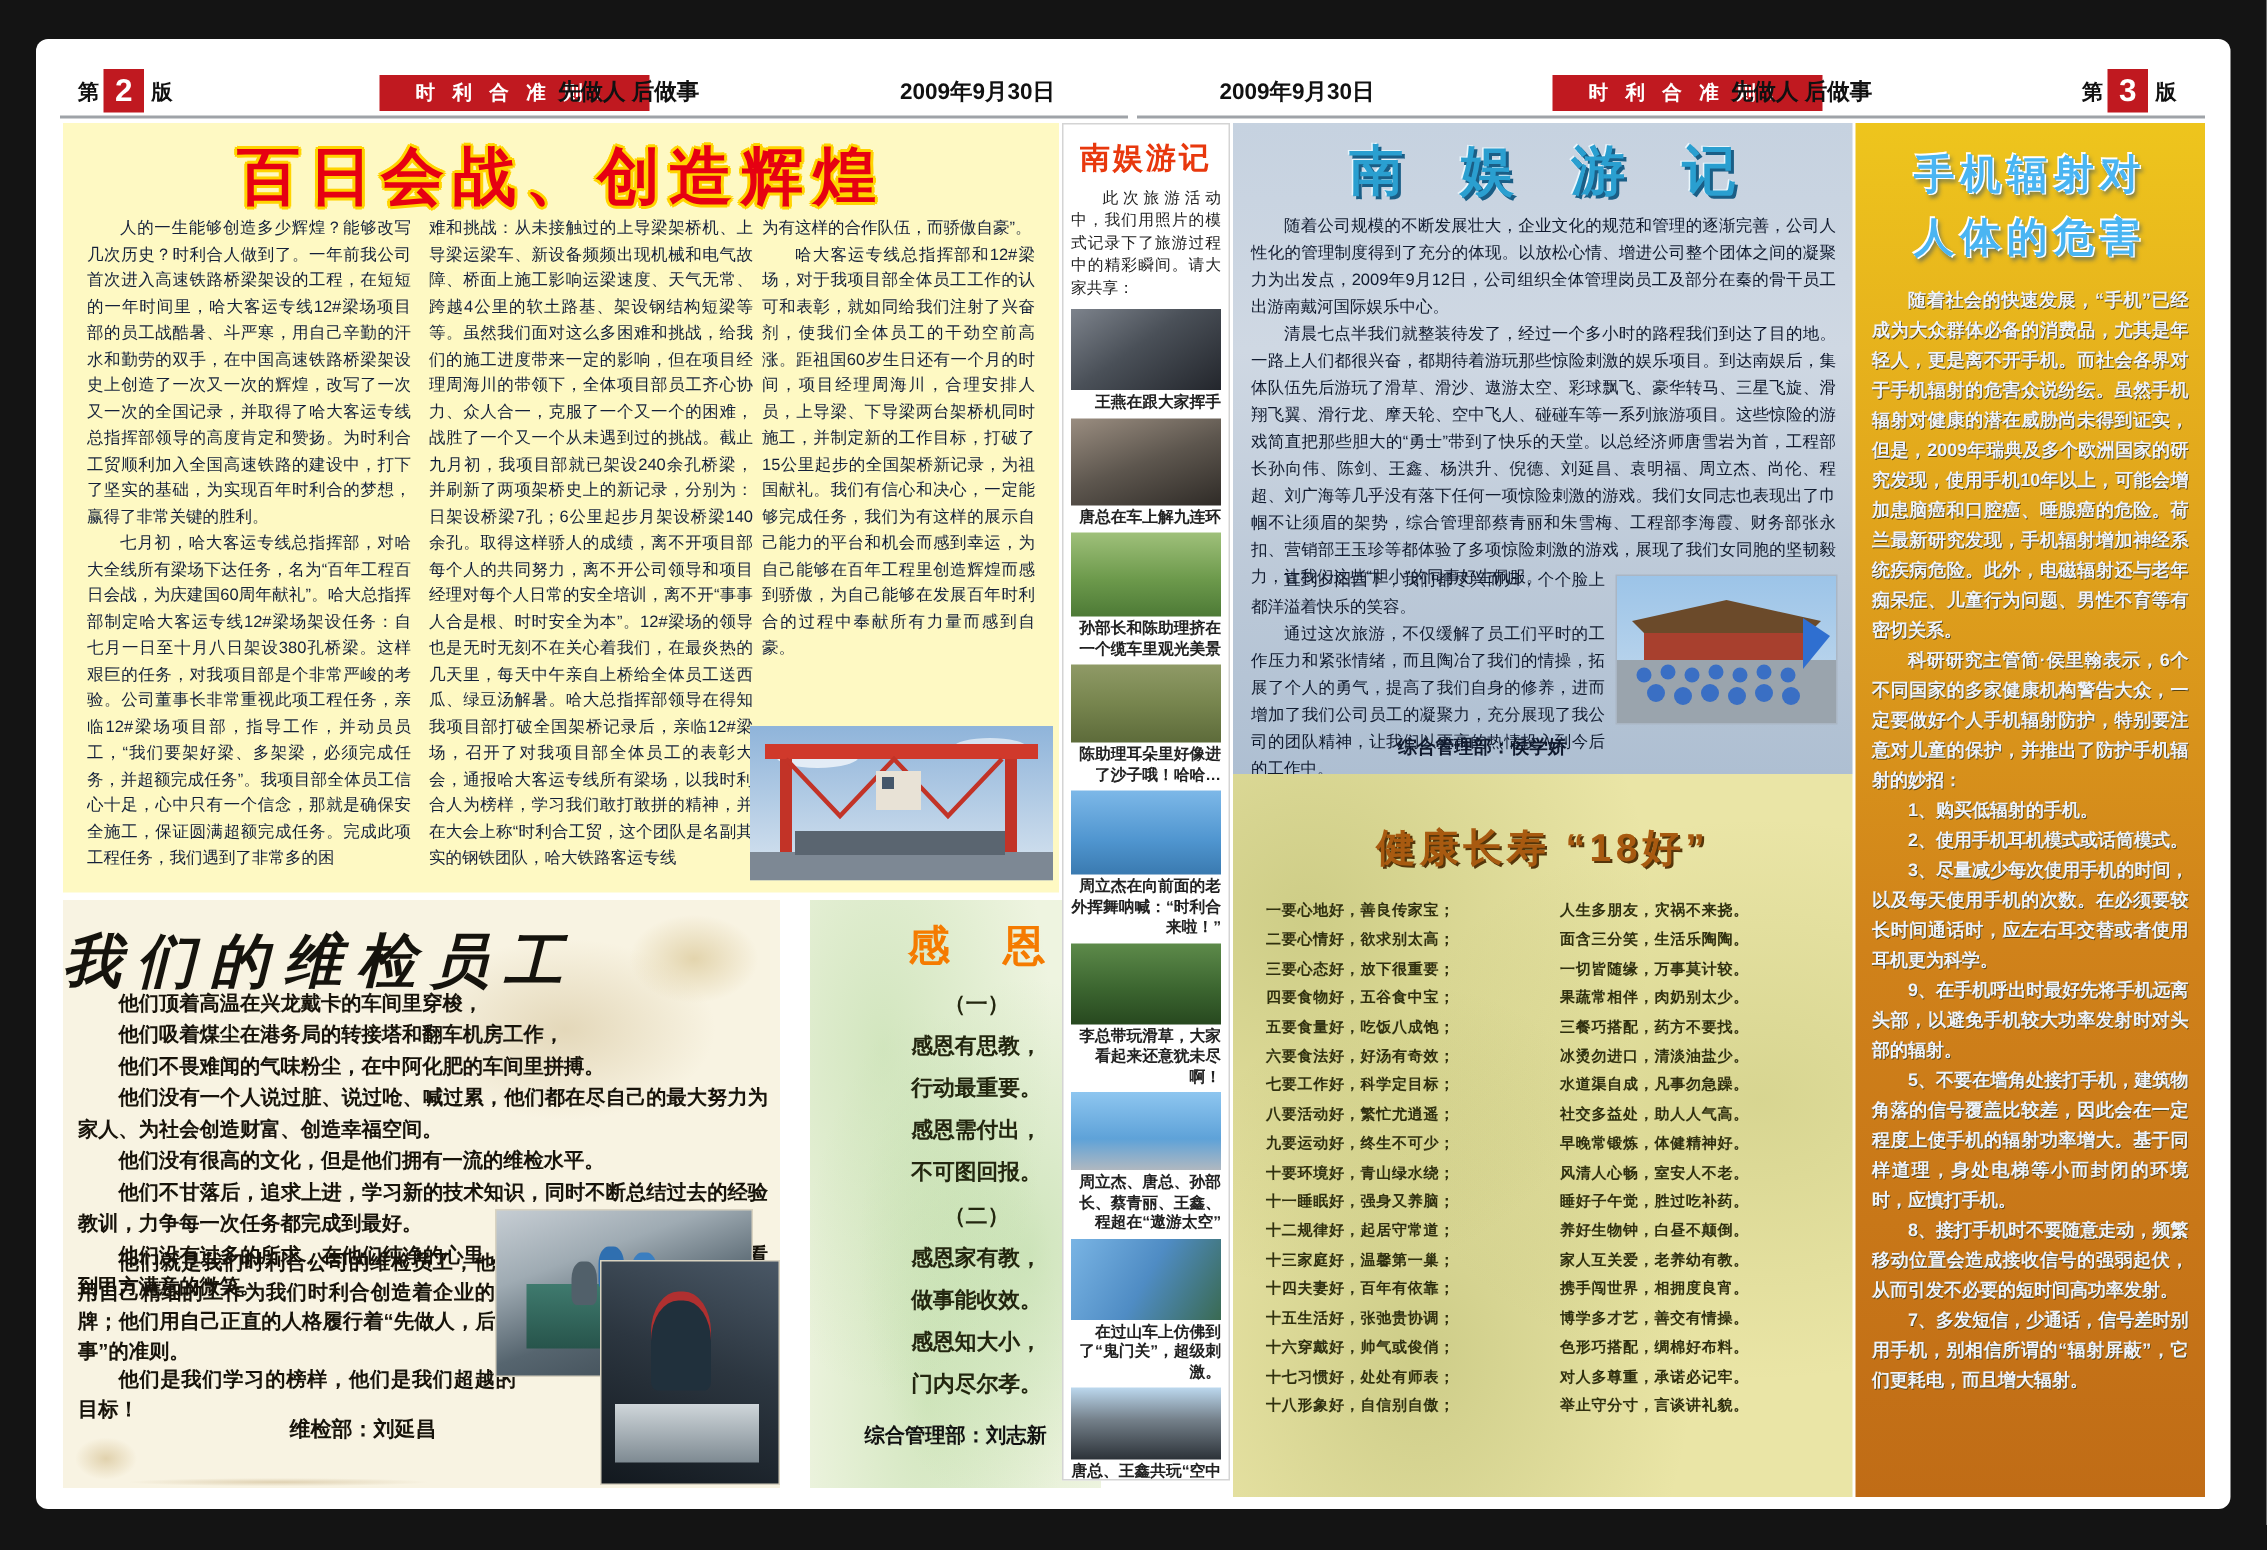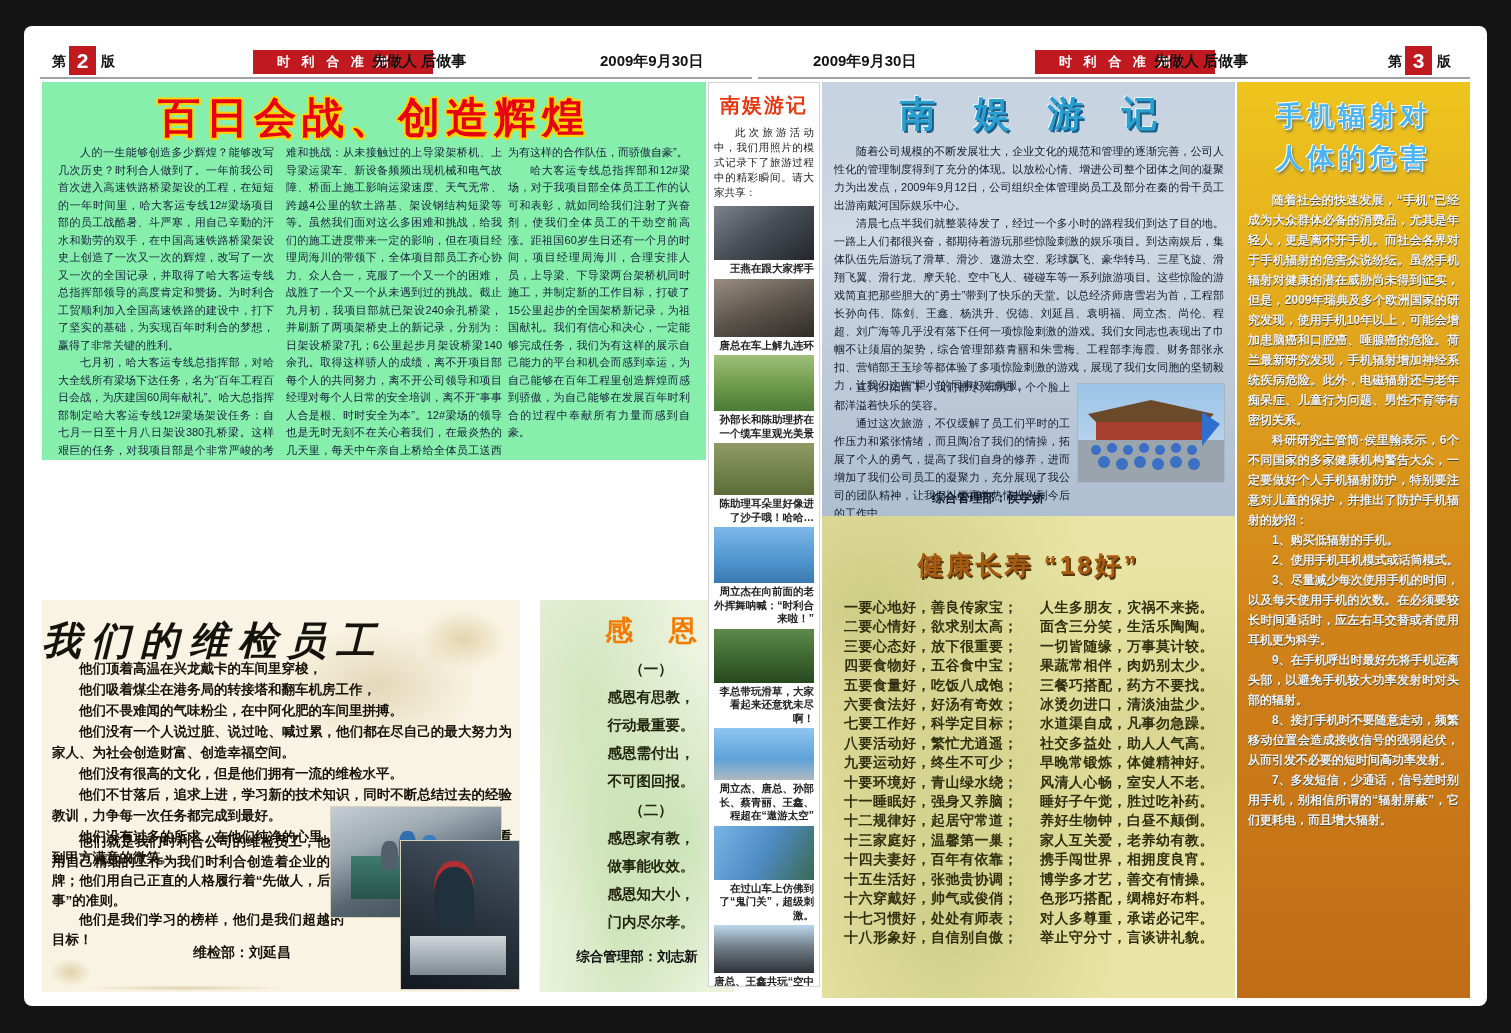--- a/index.html
+++ b/index.html
@@ -11,21 +11,21 @@
   .mast-item{position:absolute;font-weight:bold;color:#111;}
   .pagenum-box{position:absolute;width:27px;height:29px;background:#c01920;color:#fff;
     font-size:21px;font-weight:bold;text-align:center;line-height:29px;}
   .motto-box{position:absolute;background:#c01920;color:#fff;font-size:13px;font-weight:bold;
     letter-spacing:4px;padding:3px 24px;}
   .motto-text{position:absolute;font-size:15px;font-weight:bold;color:#111;}
   .date-text{position:absolute;font-size:15px;font-weight:bold;color:#111;}
   .rule{position:absolute;height:2px;background:#9fa3a8;}
 
   
-  .block-main{position:absolute;left:42px;top:82px;width:664px;height:378px;background:#86efac;overflow:hidden;}
+  .block-main{position:absolute;left:42px;top:82px;width:664px;height:513px;background:#fef9c3;overflow:hidden;}
   .headline{margin-top:8px;text-align:center;font-size:42px;font-weight:bold;letter-spacing:6px;color:#e60012;
     text-shadow:-2px 0 #ffd400,2px 0 #ffd400,0 -2px #ffd400,0 2px #ffd400,
       -1.5px -1.5px #ffd400,1.5px 1.5px #ffd400,-1.5px 1.5px #ffd400,1.5px -1.5px #ffd400;}
   .mcol{position:absolute;top:62px;font-size:11px;line-height:17.5px;color:#14203a;text-align:justify;overflow:hidden;}
   .mcol p{margin:0;}
   .para{text-indent:2em;}
   .cont{text-indent:0;}
   .col1{left:16px;width:216px;height:440px;}
   .col2{left:244px;width:216px;height:440px;}
   .col3{left:466px;width:182px;height:356px;}
@@ -112,21 +112,21 @@
   
   .block-health{position:absolute;left:822px;top:516px;width:413px;height:482px;overflow:hidden;
     background:
       radial-gradient(at 12% 20%, rgba(132,142,52,.28), transparent 45%),
       radial-gradient(at 85% 45%, rgba(150,158,70,.22), transparent 50%),
       radial-gradient(at 30% 80%, rgba(120,132,48,.25), transparent 45%),
       #eae5a6;}
   .health-title{margin-top:32px;text-align:center;font-size:26px;font-weight:bold;letter-spacing:3px;
     color:#a85a10;text-shadow:1.5px 1.5px 0 #54350a;}
   .health-rows{position:absolute;left:22px;top:82px;width:374px;}
-  .hrow{display:flex;line-height:19.4px;font-size:14px;font-weight:bold;color:#30300f;letter-spacing:0.5px;}
+  .hrow{display:flex;line-height:19.4px;font-size:10px;font-weight:bold;color:#30300f;letter-spacing:0.5px;}
   .hcell-l{flex:0 0 196px;}
   .hcell-r{flex:1;}
 
   
   .block-radiation{position:absolute;left:1237px;top:82px;width:233px;height:916px;overflow:hidden;
     background:linear-gradient(180deg,#eec51d 0%,#e0a31c 30%,#d0821a 60%,#c06c16 100%);}
   .rad-title{text-align:center;font-size:27px;font-weight:bold;letter-spacing:4px;color:#4ab5f2;
     text-shadow:1px 1px 0 #ffffff,-1px -1px 0 #ffffff,2px 3px 3px rgba(20,60,120,.55);margin:0;}
   .rad-title.first{margin-top:16px;}
   .rad-title.second{margin-top:6px;}
@@ -377,17 +377,18 @@
   <div class="block-radiation">
     <div class="rad-title first">手机辐射对</div>
     <div class="rad-title second">人体的危害</div>
     <div class="rad-body">
       <p>随着社会的快速发展，“手机”已经成为大众群体必备的消费品，尤其是年轻人，更是离不开手机。而社会各界对于手机辐射的危害众说纷纭。虽然手机辐射对健康的潜在威胁尚未得到证实，但是，2009年瑞典及多个欧洲国家的研究发现，使用手机10年以上，可能会增加患脑癌和口腔癌、唾腺癌的危险。荷兰最新研究发现，手机辐射增加神经系统疾病危险。此外，电磁辐射还与老年痴呆症、儿童行为问题、男性不育等有密切关系。</p>
       <p>科研研究主管简·侯里翰表示，6个不同国家的多家健康机构警告大众，一定要做好个人手机辐射防护，特别要注意对儿童的保护，并推出了防护手机辐射的妙招：</p>
       <p>1、购买低辐射的手机。</p>
       <p>2、使用手机耳机模式或话筒模式。</p>
       <p>3、尽量减少每次使用手机的时间，以及每天使用手机的次数。在必须要较长时间通话时，应左右耳交替或者使用耳机更为科学。</p>
       <p>9、在手机呼出时最好先将手机远离头部，以避免手机较大功率发射时对头部的辐射。</p>
+      <p>5、不要在墙角处接打手机，建筑物角落的信号覆盖比较差，因此会在一定程度上使手机的辐射功率增大。基于同样道理，身处电梯等小而封闭的环境时，应慎打手机。</p>
       <p>8、接打手机时不要随意走动，频繁移动位置会造成接收信号的强弱起伏，从而引发不必要的短时间高功率发射。</p>
       <p>7、多发短信，少通话，信号差时别用手机，别相信所谓的“辐射屏蔽”，它们更耗电，而且增大辐射。</p>
     </div>
   </div>
 </div>
 
 </body></html>

